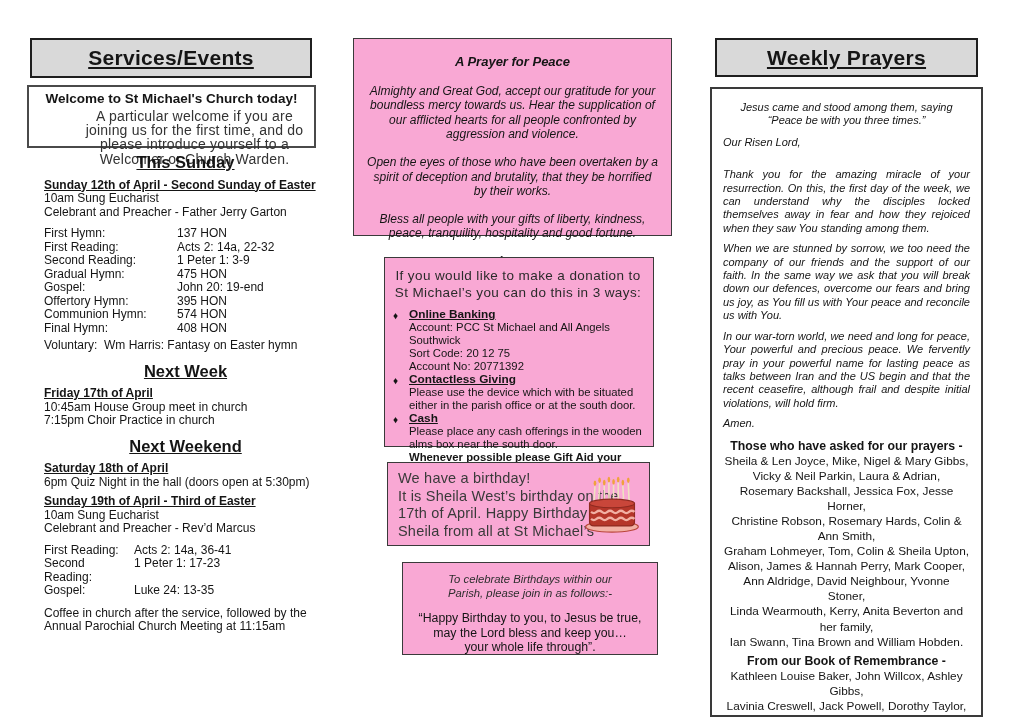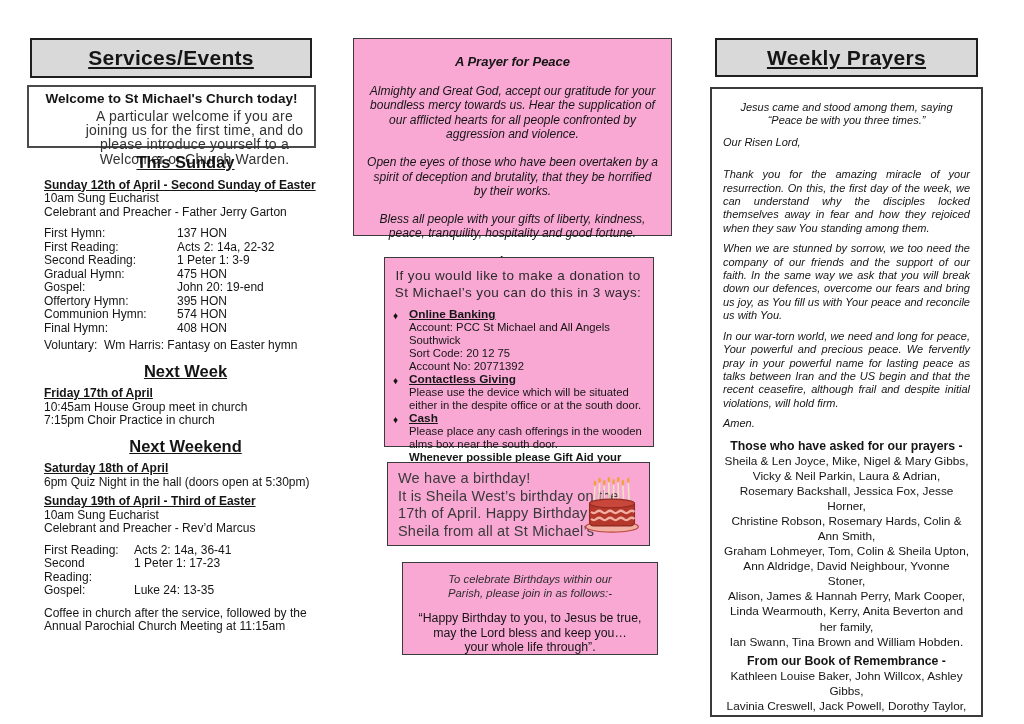--- a/index.html
+++ b/index.html
@@ -191,21 +191,21 @@
       <div class="don-title">Online Banking</div>
       <div>Account: PCC St Michael and All Angels Southwick</div>
       <div>Sort Code: 20 12 75</div>
       <div>Account No: 20771392</div>
     </div>
   </div>
   <div class="don-item">
     <span class="don-bullet">♦</span>
     <div>
       <div class="don-title">Contactless Giving</div>
-      <div>Please use the device which will be situated either in the despite office or at the south door.</div>
+      <div>Please use the device which with be situated either in the parish office or at the south door.</div>
     </div>
   </div>
   <div class="don-item">
     <span class="don-bullet">♦</span>
     <div>
       <div class="don-title">Cash</div>
       <div>Please place any cash offerings in the wooden alms box near the south door.</div>
       <div class="don-bold">Whenever possible please Gift Aid your offering.</div>
     </div>
   </div>
@@ -272,22 +272,22 @@
   <p class="r-par">In our war-torn world, we need and long for peace, Your powerful and precious peace. We fervently pray in your powerful name for lasting peace as talks between Iran and the US begin and that the recent ceasefire, although frail and despite initial violations, will hold firm.</p>
   <div class="r-amen">Amen.</div>
 
   <div class="list-h">Those who have asked for our prayers -</div>
   <div>
     <div class="name-line">Sheila &amp; Len Joyce, Mike, Nigel &amp; Mary Gibbs,</div>
     <div class="name-line">Vicky &amp; Neil Parkin, Laura &amp; Adrian,</div>
     <div class="name-line">Rosemary Backshall, Jessica Fox, Jesse Horner,</div>
     <div class="name-line">Christine Robson, Rosemary Hards, Colin &amp; Ann Smith,</div>
     <div class="name-line">Graham Lohmeyer, Tom, Colin &amp; Sheila Upton,</div>
+    <div class="name-line">Alison, James &amp; Hannah Perry, Mark Cooper,</div>
     <div class="name-line">Ann Aldridge, David Neighbour, Yvonne Stoner,</div>
-    <div class="name-line">Alison, James &amp; Hannah Perry, Mark Cooper,</div>
     <div class="name-line">Linda Wearmouth, Kerry, Anita Beverton and her family,</div>
     <div class="name-line">Ian Swann, Tina Brown and William Hobden.</div>
   </div>
   <div class="list-gap"></div>
   <div class="list-h">From our Book of Remembrance -</div>
   <div>
     <div class="name-line">Kathleen Louise Baker, John Willcox, Ashley Gibbs,</div>
     <div class="name-line">Lavinia Creswell, Jack Powell, Dorothy Taylor,</div>
 
   </div>

